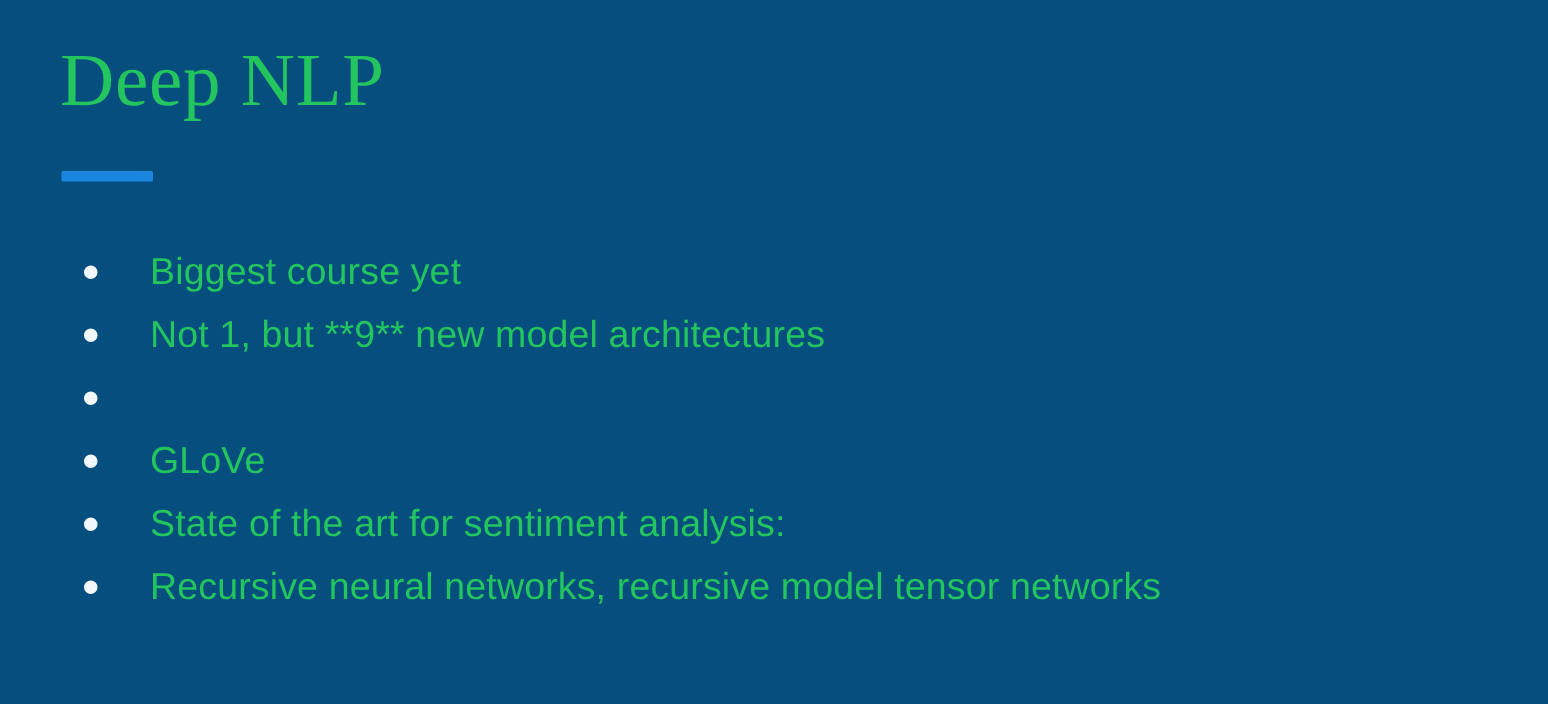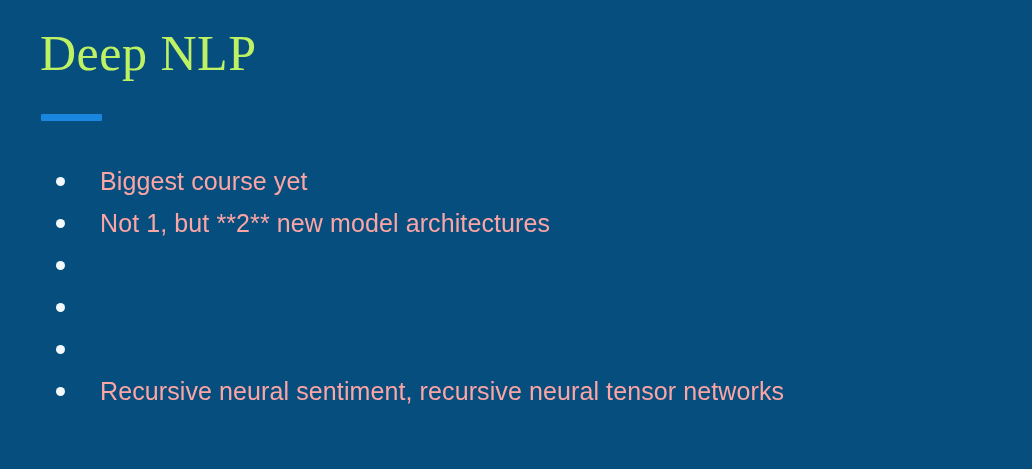--- a/index.html
+++ b/index.html
@@ -30,21 +30,21 @@
     left: 40px;
     top: 24px;
     width: 900px;
   }
 
   .slide-title {
     font-family: "Liberation Serif", "DejaVu Serif", serif;
     font-size: 50px;
     line-height: 58px;
     font-weight: 400;
-    color: #bef264;
+    color: #22c55e;
     letter-spacing: 0.5px;
     margin: 0;
     white-space: nowrap;
   }
 
   .title-rule {
     position: absolute;
     left: 1px;
     top: 90px;
     width: 61px;
@@ -62,21 +62,21 @@
     list-style: none;
     margin: 0;
     padding: 0;
   }
 
   .bullet-item {
     position: relative;
     height: 42px;
     line-height: 42px;
     padding-left: 60px;
-    color: #fca5a5;
+    color: #22c55e;
     font-size: 25px;
     font-weight: 400;
     letter-spacing: 0.1px;
     white-space: nowrap;
   }
 
   .bullet-marker {
     position: absolute;
     left: 16px;
     top: 17px;
@@ -103,36 +103,38 @@
 
   <ul class="bullet-list">
 
     <li class="bullet-item">
       <span class="bullet-marker"></span>
       <span class="bullet-text">Biggest course yet</span>
     </li>
 
     <li class="bullet-item">
       <span class="bullet-marker"></span>
-      <span class="bullet-text">Not 1, but **2** new model architectures</span>
+      <span class="bullet-text">Not 1, but **9** new model architectures</span>
     </li>
 
     <li class="bullet-item">
       <span class="bullet-marker"></span>
     </li>
 
     <li class="bullet-item">
       <span class="bullet-marker"></span>
+      <span class="bullet-text">GLoVe</span>
     </li>
 
 
     <li class="bullet-item">
       <span class="bullet-marker"></span>
+      <span class="bullet-text">State of the art for sentiment analysis:</span>
     </li>
 
     <li class="bullet-item">
       <span class="bullet-marker"></span>
-      <span class="bullet-text">Recursive neural sentiment, recursive neural tensor networks</span>
+      <span class="bullet-text">Recursive neural networks, recursive model tensor networks</span>
     </li>
 
   </ul>
 
 </div>
 
 </body></html>

